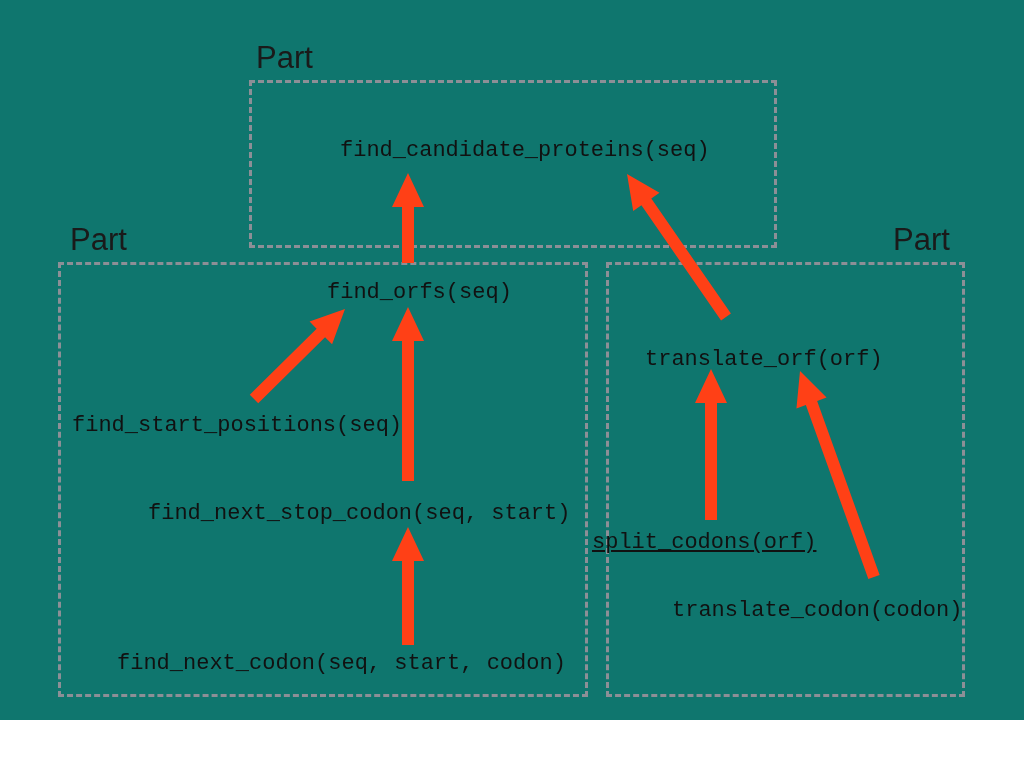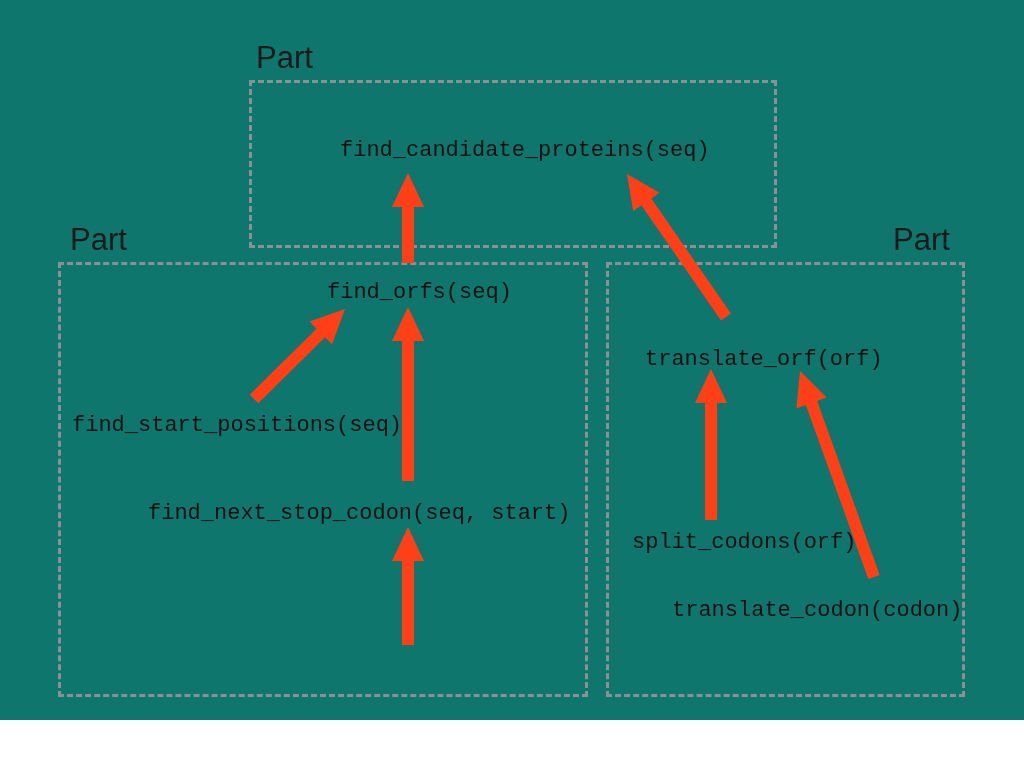--- a/index.html
+++ b/index.html
@@ -78,17 +78,18 @@
       <polygon points="414.00,481.00 414.00,341.00 424.00,341.00 408.00,307.00 392.00,341.00 402.00,341.00 402.00,481.00" fill="#ff4016"></polygon>
       <polygon points="414.00,645.00 414.00,561.00 424.00,561.00 408.00,527.00 392.00,561.00 402.00,561.00 402.00,645.00" fill="#ff4016"></polygon>
       <polygon points="717.00,520.00 717.00,403.00 727.00,403.00 711.00,369.00 695.00,403.00 705.00,403.00 705.00,520.00" fill="#ff4016"></polygon>
       <polygon points="879.65,574.97 817.14,400.97 826.55,397.59 800.00,371.00 796.44,408.41 805.85,405.03 868.35,579.03" fill="#ff4016"></polygon>
     </svg>
 
   <div class="fn-node" id="node-find-candidate-proteins" style="left: 340px; top: 140px; color: rgb(17, 17, 17);">find_candidate_proteins(seq)</div>
   <div class="fn-node" id="node-find-start-positions" style="left: 72px; top: 415px; color: rgb(17, 17, 17);">find_start_positions(seq)</div>
   <div class="fn-node" id="node-find-orfs" style="left: 327px; top: 282px; color: rgb(17, 17, 17);">find_orfs(seq)</div>
   <div class="fn-node" id="node-find-next-stop-codon" style="left: 148px; top: 503px; color: rgb(17, 17, 17); font-family: Liberation Mono, monospace;">find_next_stop_codon(seq, start)</div>
+  <div class="fn-node" id="node-find-next-codon" style="left: 117px; top: 653px; color: rgb(17, 17, 17);">find_next_codon(seq, start, codon)</div>
   <div class="fn-node" id="node-translate-orf" style="left: 645px; top: 341px; color: rgb(17, 17, 17); margin-top: 8px;">translate_orf(orf)</div>
-  <div class="fn-node" id="node-split-codons" style="left: 632px; top: 532px; color: rgb(17, 17, 17);">split_codons(orf)</div>
+  <div class="fn-node" id="node-split-codons" style="left: 592px; top: 532px; color: rgb(17, 17, 17); text-decoration: underline;">split_codons(orf)</div>
   <div class="fn-node" id="node-translate-codon" style="left: 672px; top: 600px; color: rgb(17, 17, 17); text-align: center;">translate_codon(codon)</div>
 
 </div>
 
 </body></html>

